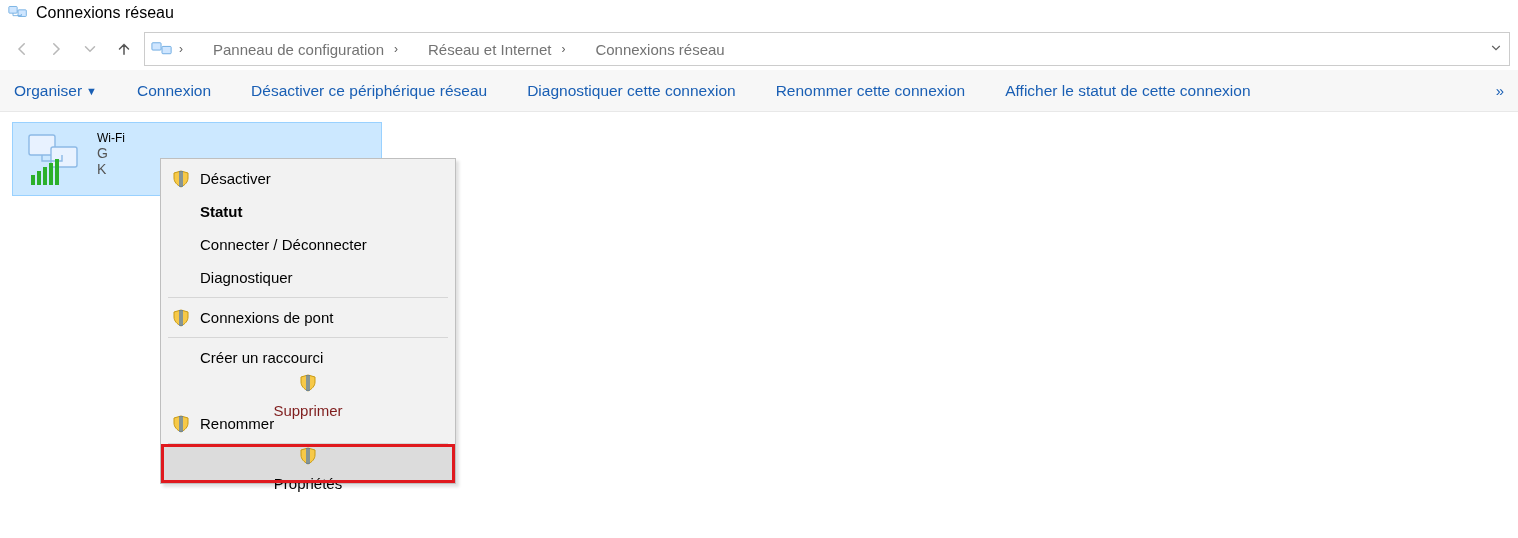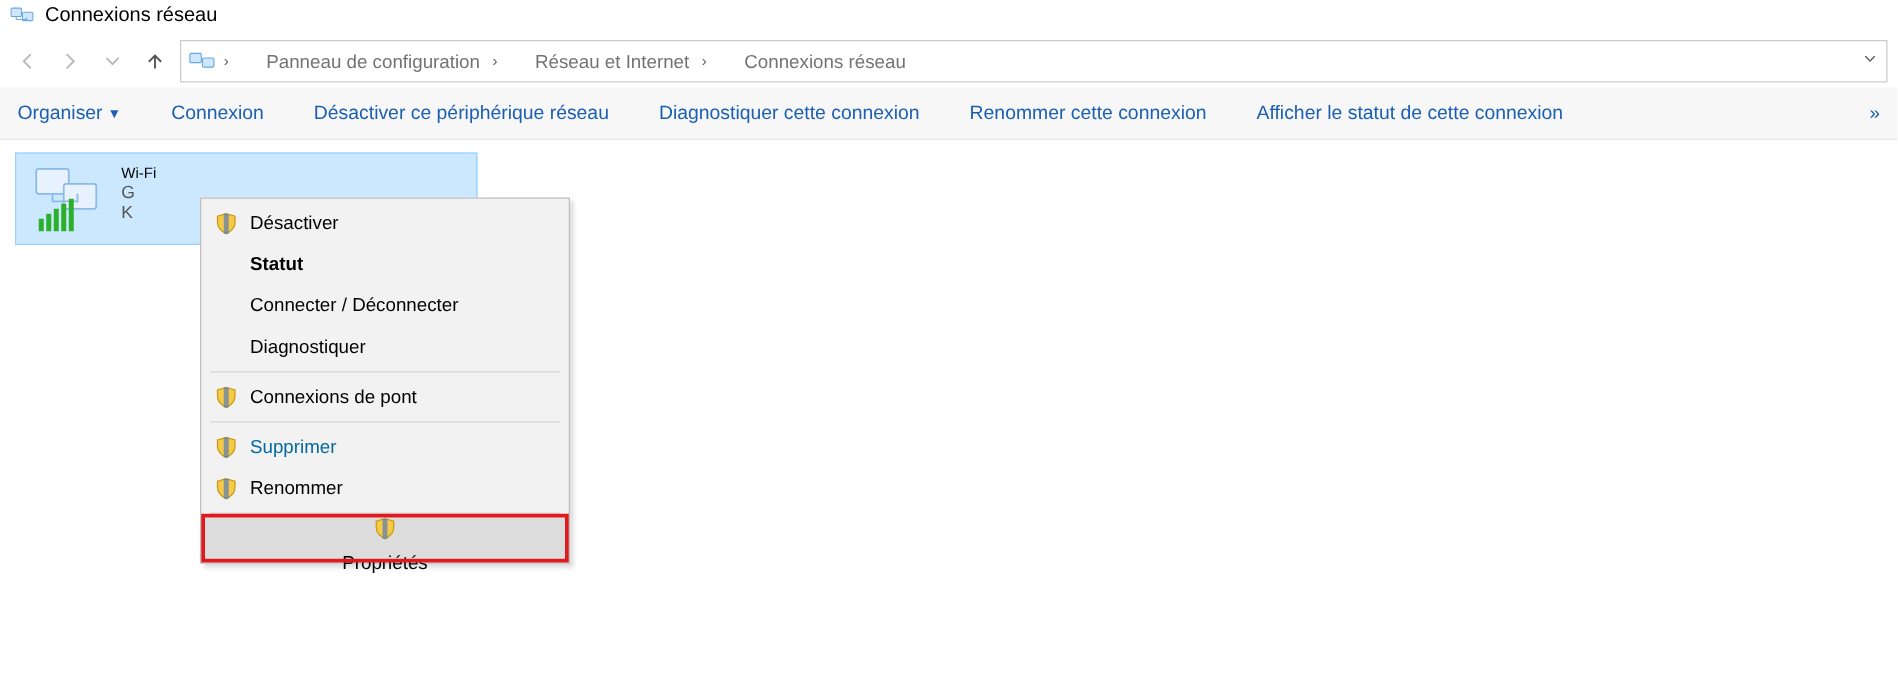--- a/index.html
+++ b/index.html
@@ -123,21 +123,21 @@
   }
   .ctxmenu .mi {
     display: flex;
     align-items: center;
     height: 33px;
     padding: 0 8px 0 8px;
     gap: 10px;
     font-size: 15px;
     color: #000;
   }
-  .ctxmenu .mi.disabled { color: #0369a1; }
+  .ctxmenu .mi.disabled { color: #7f1d1d; flex-direction: column; }
   .ctxmenu .mi.bold { font-weight: 600; }
   .ctxmenu .mi .shield { width: 18px; height: 18px; }
   .ctxmenu .mi .spacer { width: 18px; height: 18px; }
   .ctxmenu .sep {
     height: 1px;
     background: #d6d6d6;
     margin: 3px 4px;
   }
   .ctxmenu .mi.highlight {
     background: #dcdcdc;
@@ -293,20 +293,24 @@
         <svg viewBox="0 0 18 18">
             <path d="M9 1l7 2v5c0 4-3 7-7 9-4-2-7-5-7-9V3l7-2z" fill="#f7c948" stroke="#c89a12"></path>
             <path d="M9 1v16" stroke="#2a6bd4" stroke-width="4" opacity="0.55"></path>
           </svg>
       </span>
       <span>Connexions de pont</span>
     </div>
 
     <div class="sep"></div>
 
+    <div class="mi">
+      <span class="spacer"></span>
+      <span>Créer un raccourci</span>
+    </div>
 
     <div class="mi disabled">
       <span class="shield">
         <svg viewBox="0 0 18 18">
             <path d="M9 1l7 2v5c0 4-3 7-7 9-4-2-7-5-7-9V3l7-2z" fill="#f7c948" stroke="#c89a12"></path>
             <path d="M9 1v16" stroke="#2a6bd4" stroke-width="4" opacity="0.55"></path>
           </svg>
       </span>
       <span>Supprimer</span>
     </div>

